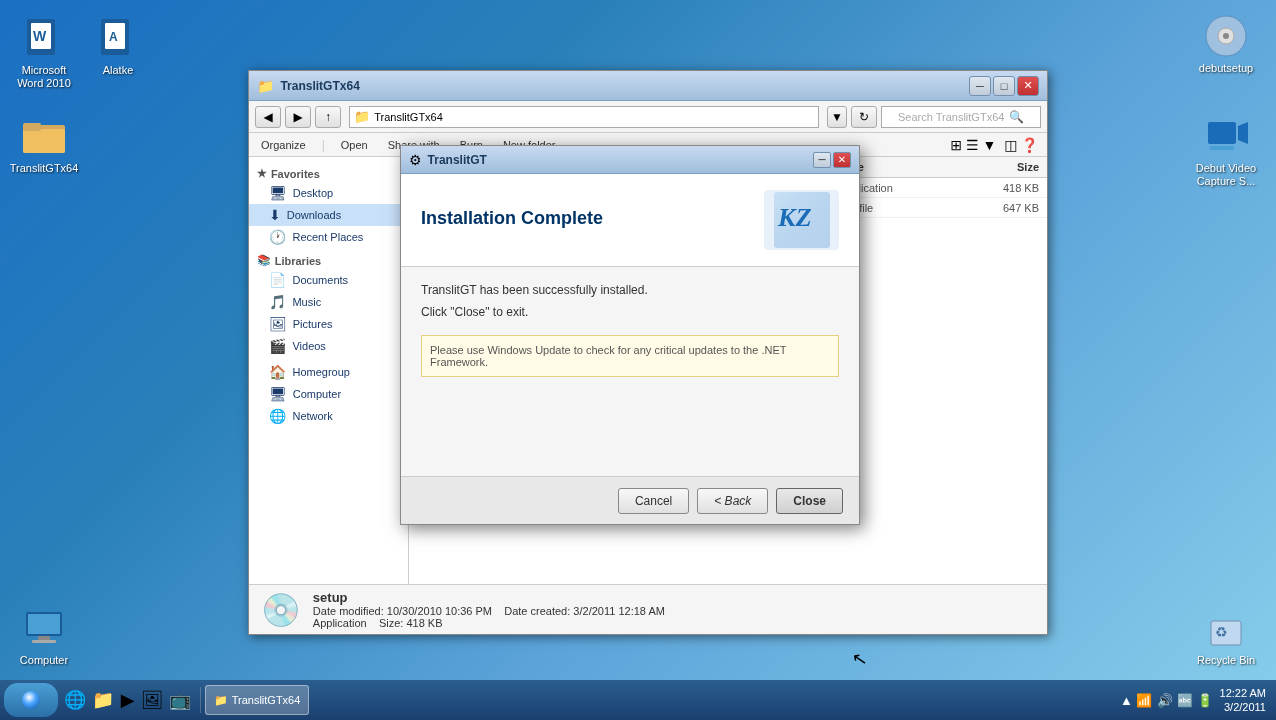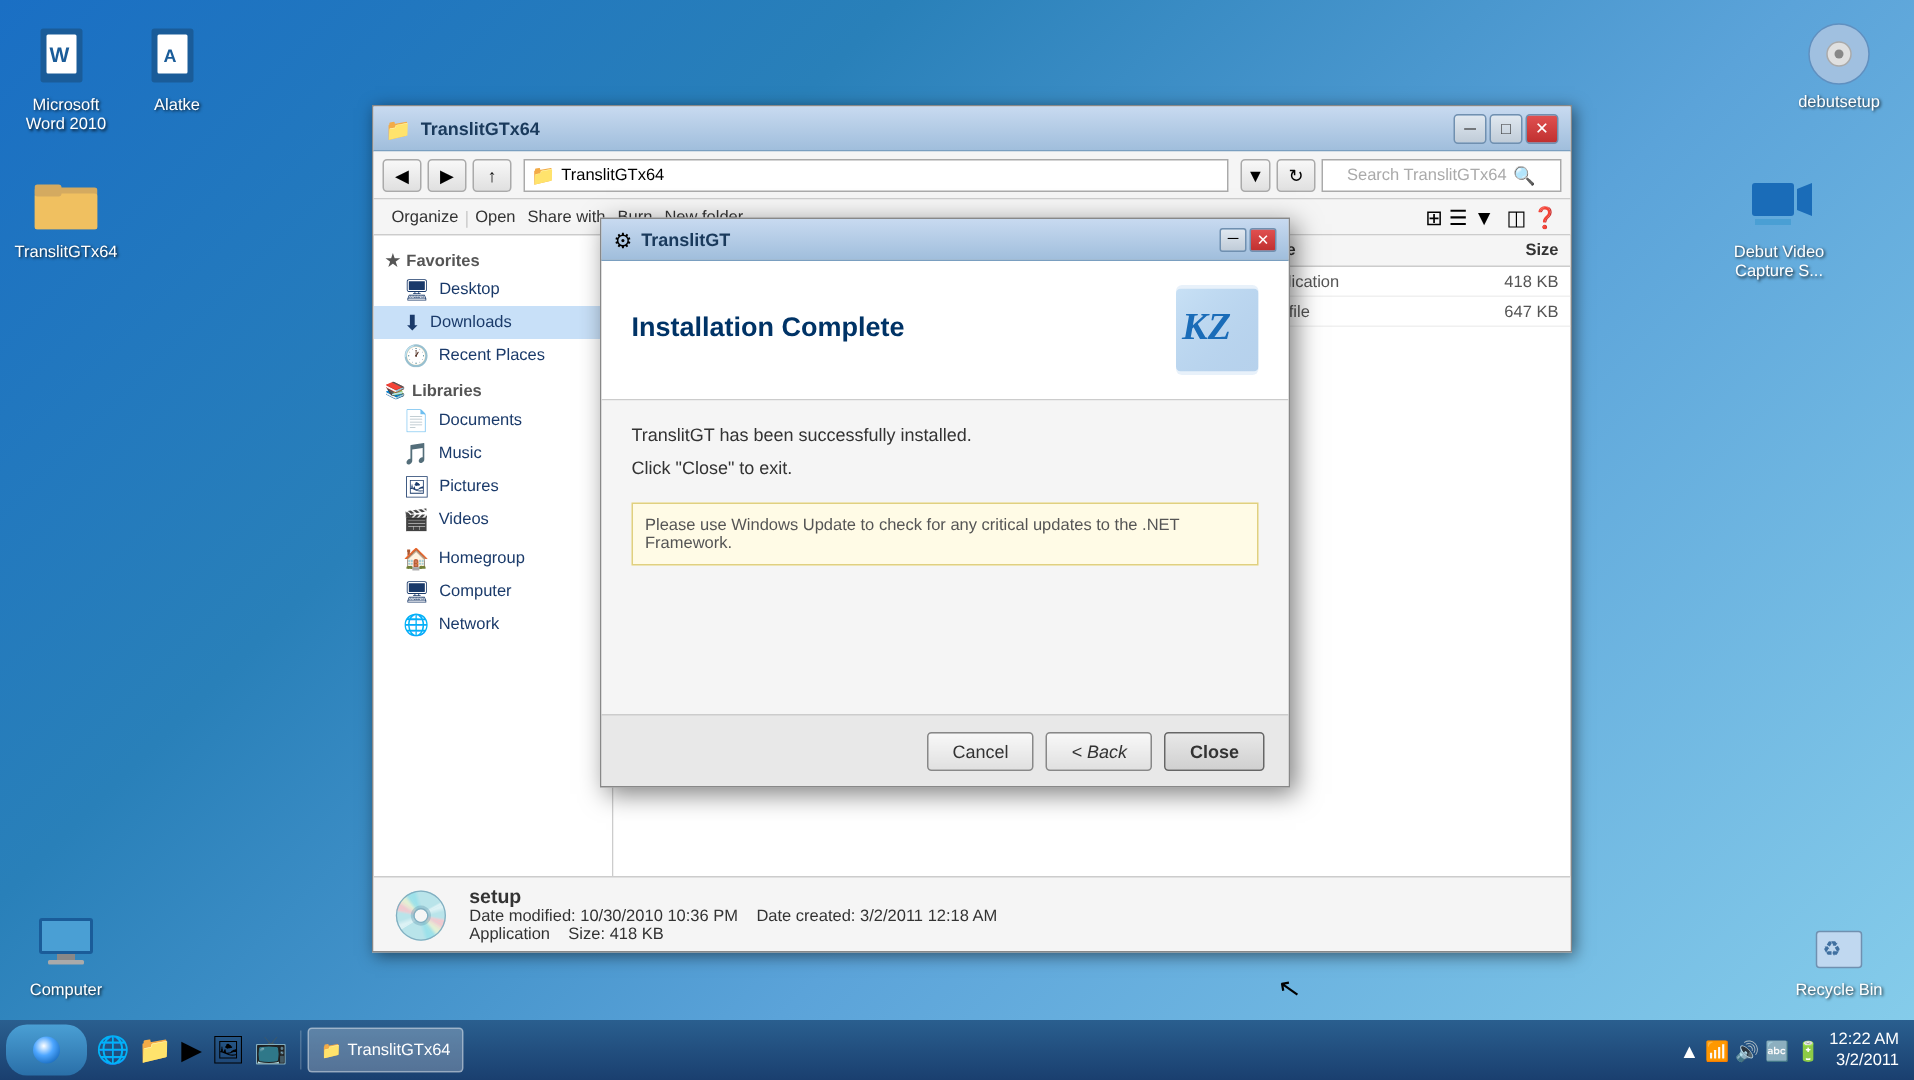--- a/index.html
+++ b/index.html
@@ -214,20 +214,21 @@
       color: #888;
     }
 
     .explorer-menubar {
       height: 24px;
       background: #f5f5f5;
       border-bottom: 1px solid #ccc;
       display: flex;
       align-items: center;
       padding: 0 8px;
+      gap: 12px;
     }
     .menu-item {
       font-size: 11px;
       color: #333;
       cursor: pointer;
       padding: 2px 4px;
     }
 
     .explorer-body {
       display: flex;
@@ -372,21 +373,21 @@
     .dialog-header-text {
       flex: 1;
     }
     .dialog-header-title {
       font-size: 18px;
       font-weight: bold;
       color: #003366;
       margin-bottom: 4px;
     }
     .dialog-logo {
-      width: 55px;
+      width: 75px;
       height: 60px;
       background: rgba(100,160,220,0.15);
       border-radius: 4px;
       display: flex;
       align-items: center;
       justify-content: center;
       position: relative;
     }
 
     .dialog-content {
@@ -480,21 +481,21 @@
     <div class="icon-img">
       <svg width="44" height="44" viewBox="0 0 44 44">
         <circle cx="22" cy="22" r="20" fill="#a0c0e0" stroke="#6090c0" stroke-width="1"></circle>
         <circle cx="22" cy="22" r="8" fill="#e0e0e0" stroke="#aaa" stroke-width="1"></circle>
         <circle cx="22" cy="22" r="3" fill="#888"></circle>
       </svg>
     </div>
     <div class="icon-label">debutsetup</div>
   </div>
 
-  <div class="desktop-icon" style="top:108px;left:1150px;">
+  <div class="desktop-icon" style="top:108px;left:1190px;">
     <div class="icon-img">
       <svg width="44" height="44" viewBox="0 0 44 44">
         <rect x="4" y="8" width="28" height="22" rx="2" fill="#1a6cb8"></rect>
         <polygon points="34,12 44,8 44,30 34,26" fill="#1a6cb8"></polygon>
         <rect x="6" y="32" width="24" height="4" fill="#4a9fd4"></rect>
       </svg>
     </div>
     <div class="icon-label">Debut Video Capture S...</div>
   </div>
 

